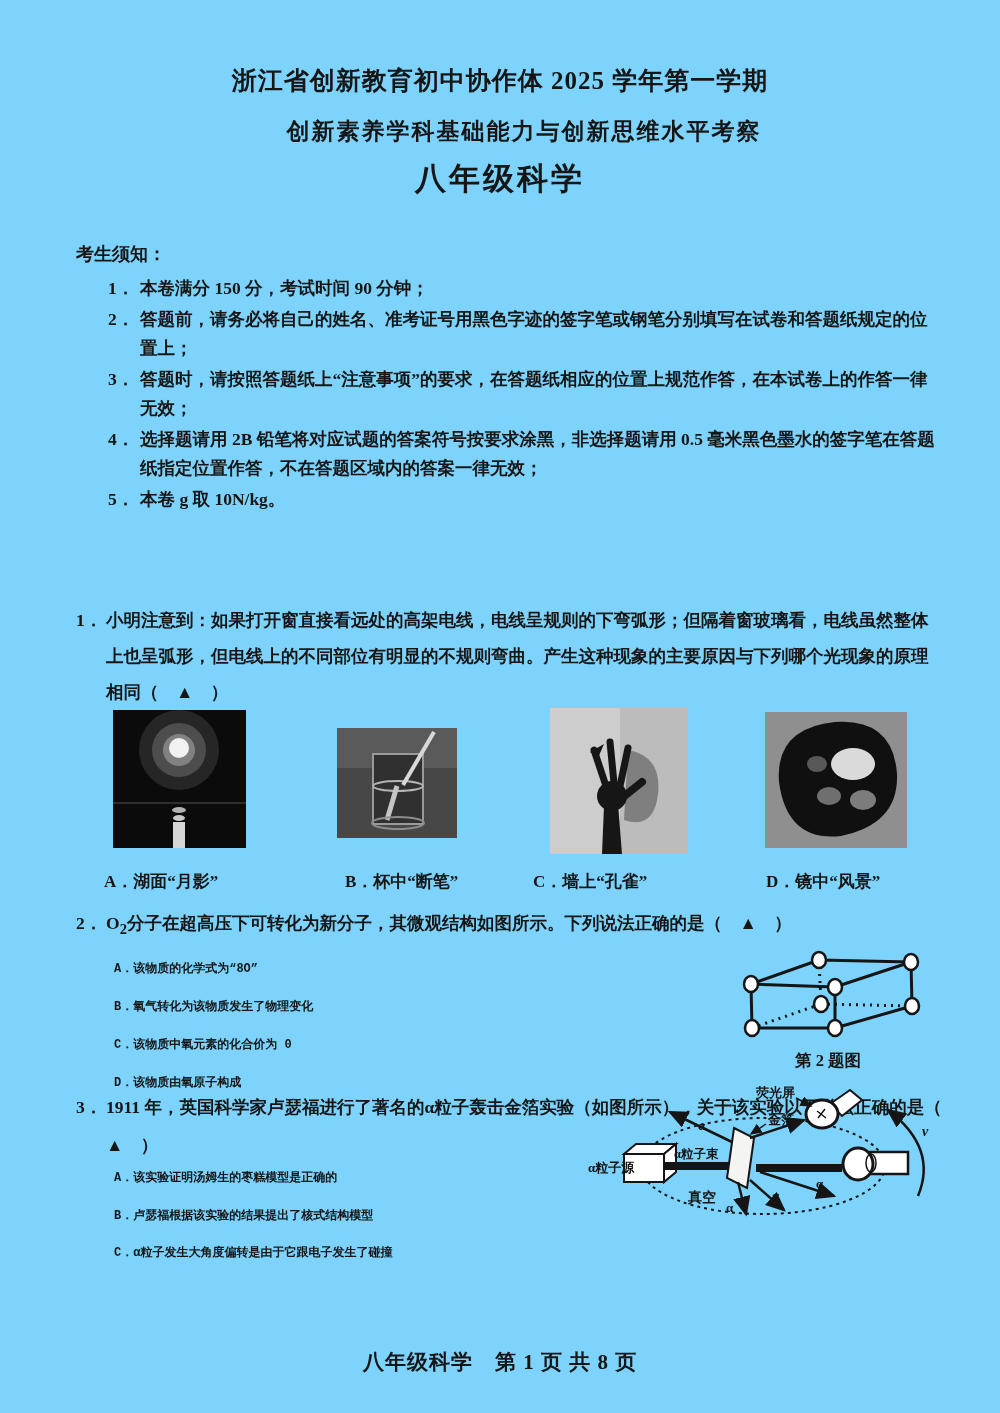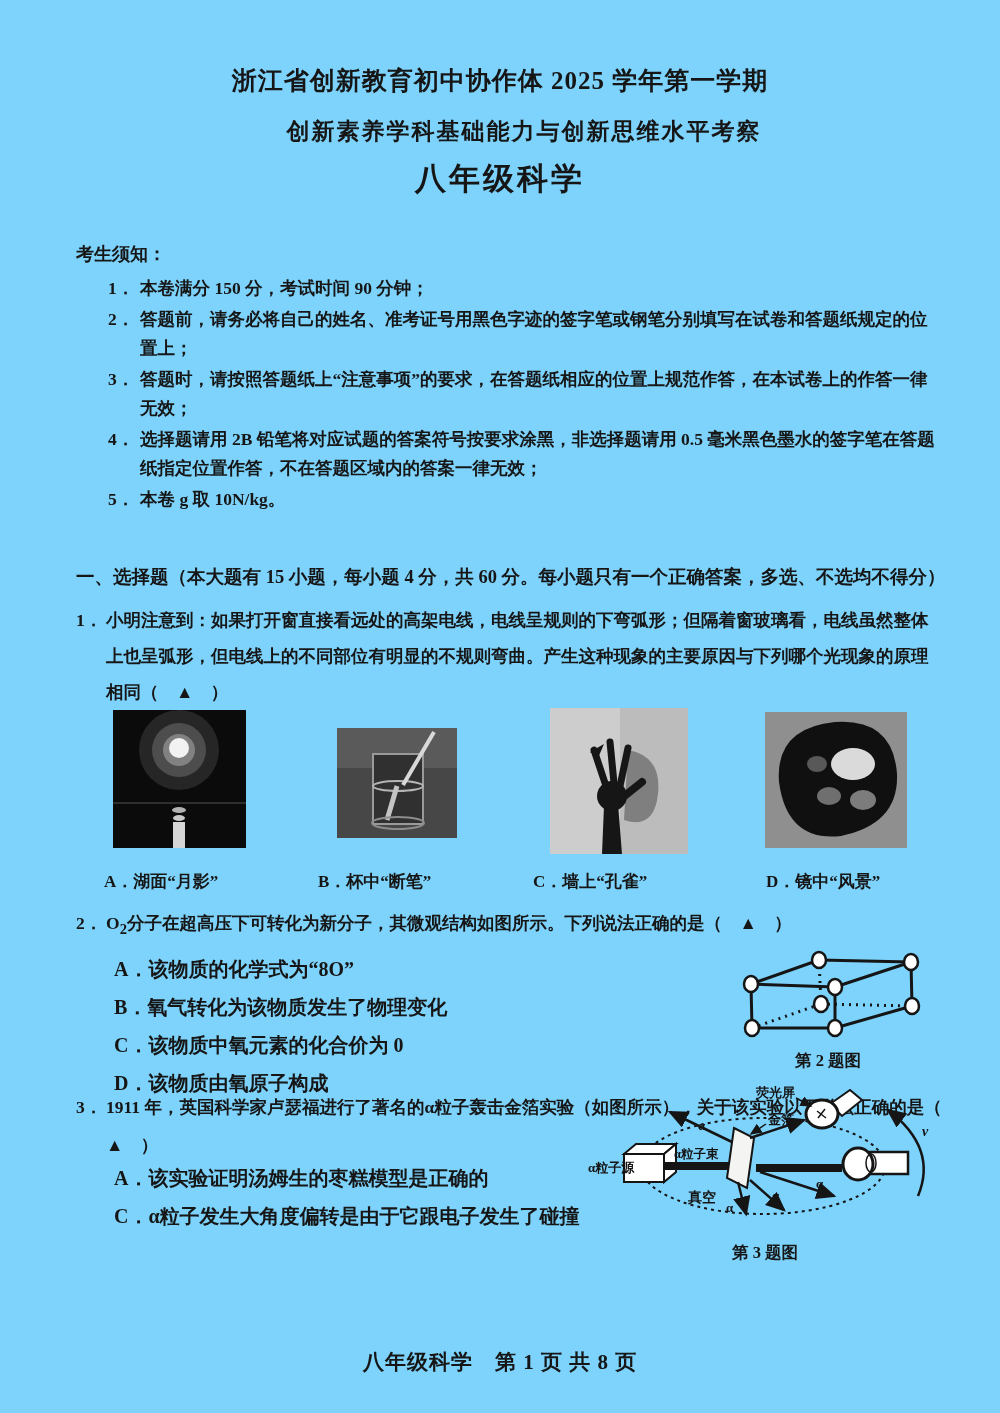--- a/index.html
+++ b/index.html
@@ -14,30 +14,30 @@
   .n-item{display:flex;line-height:29px;margin-bottom:2px;}
   .n-item .num{flex:0 0 32px;}
   .n-item .txt{flex:1;}
   .section-title{position:absolute;left:76px;top:564px;width:880px;font-size:18.5px;font-weight:700;}
   .qblock{position:absolute;display:flex;font-size:17.5px;font-weight:600;}
   .qnum{flex:0 0 30px;}
   .qtext{flex:1;}
   #q1{left:76px;top:602px;width:866px;line-height:36px;}
   #q2{left:76px;top:908px;width:830px;line-height:30px;}
   #q3{left:76px;top:1088px;width:866px;line-height:38px;}
-  .opts{position:absolute;font-size:20px;font-weight:600;}
+  .opts{position:absolute;font-size:12px;font-weight:600;font-family:Liberation Mono, monospace;}
   #q2opts{left:114px;top:950px;line-height:38px;}
   #q3opts{left:114px;top:1160px;line-height:37.5px;}
   figure{position:absolute;margin:0;padding:0;}
   #figA{left:113px;top:710px;}
   #figB{left:337px;top:728px;}
   #figC{left:550px;top:708px;}
   #figD{left:765px;top:712px;}
   .caption{position:absolute;top:870px;font-size:17px;font-weight:700;white-space:nowrap;}
-  #capA{left:104px;} #capB{left:318px;} #capC{left:533px;} #capD{left:766px;}
+  #capA{left:104px;} #capB{left:345px;} #capC{left:533px;} #capD{left:766px;}
   .sidefig{position:absolute;text-align:center;}
   #fig2{left:726px;top:946px;width:204px;}
   #fig3{left:583px;top:1084px;width:364px;}
   .figcap{font-size:16.5px;font-weight:700;margin-top:4px;}
   .footer{position:absolute;top:1348px;left:0;width:100%;text-align:center;
           font-size:21px;font-weight:600;letter-spacing:1px;}
   svg text{font-family:"Liberation Serif","DejaVu Serif",serif;font-weight:700;}
 </style>
 </head>
 <body>
@@ -65,23 +65,20 @@
     <div class="n-item">
       <span class="num">4．</span>
       <span class="txt">选择题请用 2B 铅笔将对应试题的答案符号按要求涂黑，非选择题请用 0.5 毫米黑色墨水的签字笔在答题纸指定位置作答，不在答题区域内的答案一律无效；</span>
     </div>
     <div class="n-item">
       <span class="num">5．</span>
       <span class="txt">本卷 g 取 10N/kg。</span>
     </div>
   </div>
 
-  <div class="section-title">
-    <span>一、选择题</span><span>（本大题有 15 小题，每小题 4 分，共 60 分。每小题只有一个正确答案，多选、不选均不得分）</span>
-  </div>
 
   <div class="qblock" id="q1">
     <span class="qnum">1．</span>
     <div class="qtext">小明注意到：如果打开窗直接看远处的高架电线，电线呈规则的下弯弧形；但隔着窗玻璃看，电线虽然整体上也呈弧形，但电线上的不同部位有明显的不规则弯曲。产生这种现象的主要原因与下列哪个光现象的原理相同（　▲　）</div>
   </div>
 
   <figure id="figA">
     <svg width="133" height="138" viewBox="0 0 133 138">
       <rect width="133" height="138" fill="#0b0b0b"></rect>
       <circle cx="66" cy="40" r="40" fill="#5a5a5a" opacity="0.35"></circle>
@@ -179,20 +176,21 @@
     </svg>
     <div class="figcap">第 2 题图</div>
   </div>
 
   <div class="qblock" id="q3">
     <span class="qnum">3．</span>
     <div class="qtext">1911 年，英国科学家卢瑟福进行了著名的α粒子轰击金箔实验（如图所示），关于该实验以下说法正确的是（　▲　）</div>
   </div>
   <div class="opts" id="q3opts">
     <div>A．该实验证明汤姆生的枣糕模型是正确的</div>
+    <div>B．卢瑟福根据该实验的结果提出了核式结构模型</div>
     <div>C．α粒子发生大角度偏转是由于它跟电子发生了碰撞</div>
   </div>
 
   <div class="sidefig" id="fig3">
     <svg width="355" height="150" viewBox="0 0 355 150">
       <defs>
         <marker id="ah" markerWidth="9" markerHeight="8" refX="7" refY="3.5" orient="auto">
           <path d="M0,0 L8,3.5 L0,7 Z" fill="#151515"></path>
         </marker>
       </defs>
@@ -238,18 +236,17 @@
       <text x="180" y="40" font-size="13" fill="#151515">金箔</text>
       <text x="86" y="74" font-size="12.5" fill="#151515">α粒子束</text>
       <text x="0" y="88" font-size="13" fill="#151515">α粒子源</text>
       <text x="100" y="118" font-size="14" fill="#151515">真空</text>
       <text x="110" y="46" font-size="13" fill="#151515">α</text>
       <text x="138" y="128" font-size="13" fill="#151515">α</text>
       <text x="184" y="116" font-size="13" fill="#151515">α</text>
       <text x="228" y="104" font-size="13" fill="#151515">α</text>
       <text x="334" y="52" font-size="14" font-style="italic" fill="#151515">v</text>
     </svg>
-    <div class="figcap">第 3 题图</div>
   </div>
 
   <div class="footer">八年级科学　第 1 页 共 8 页</div>
 
 </div>
 
 </body></html>

